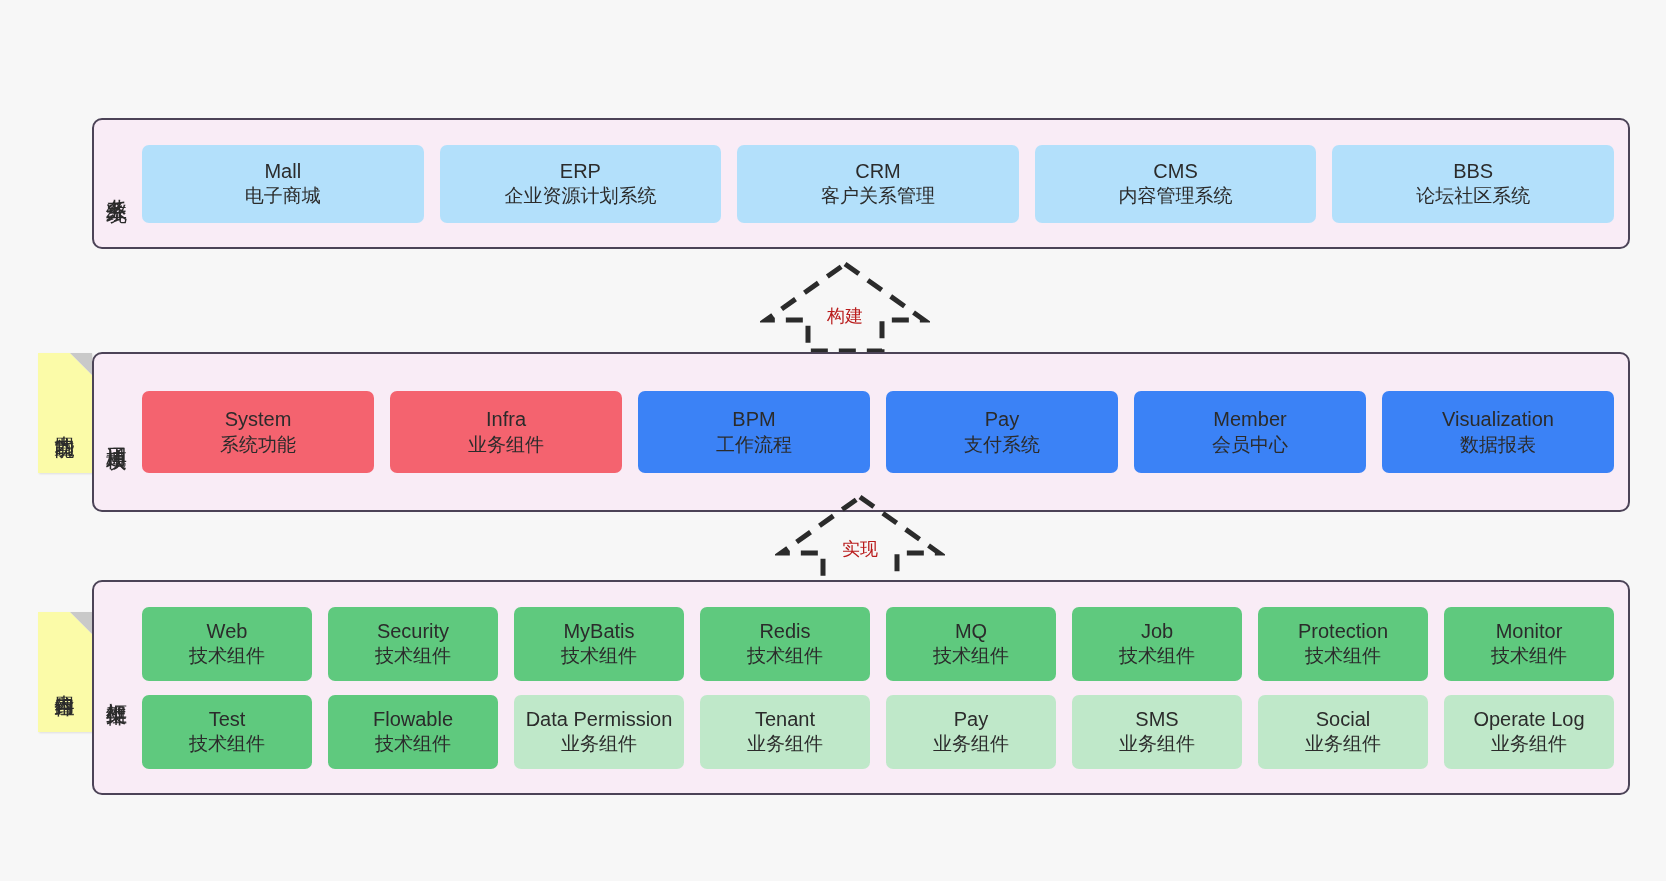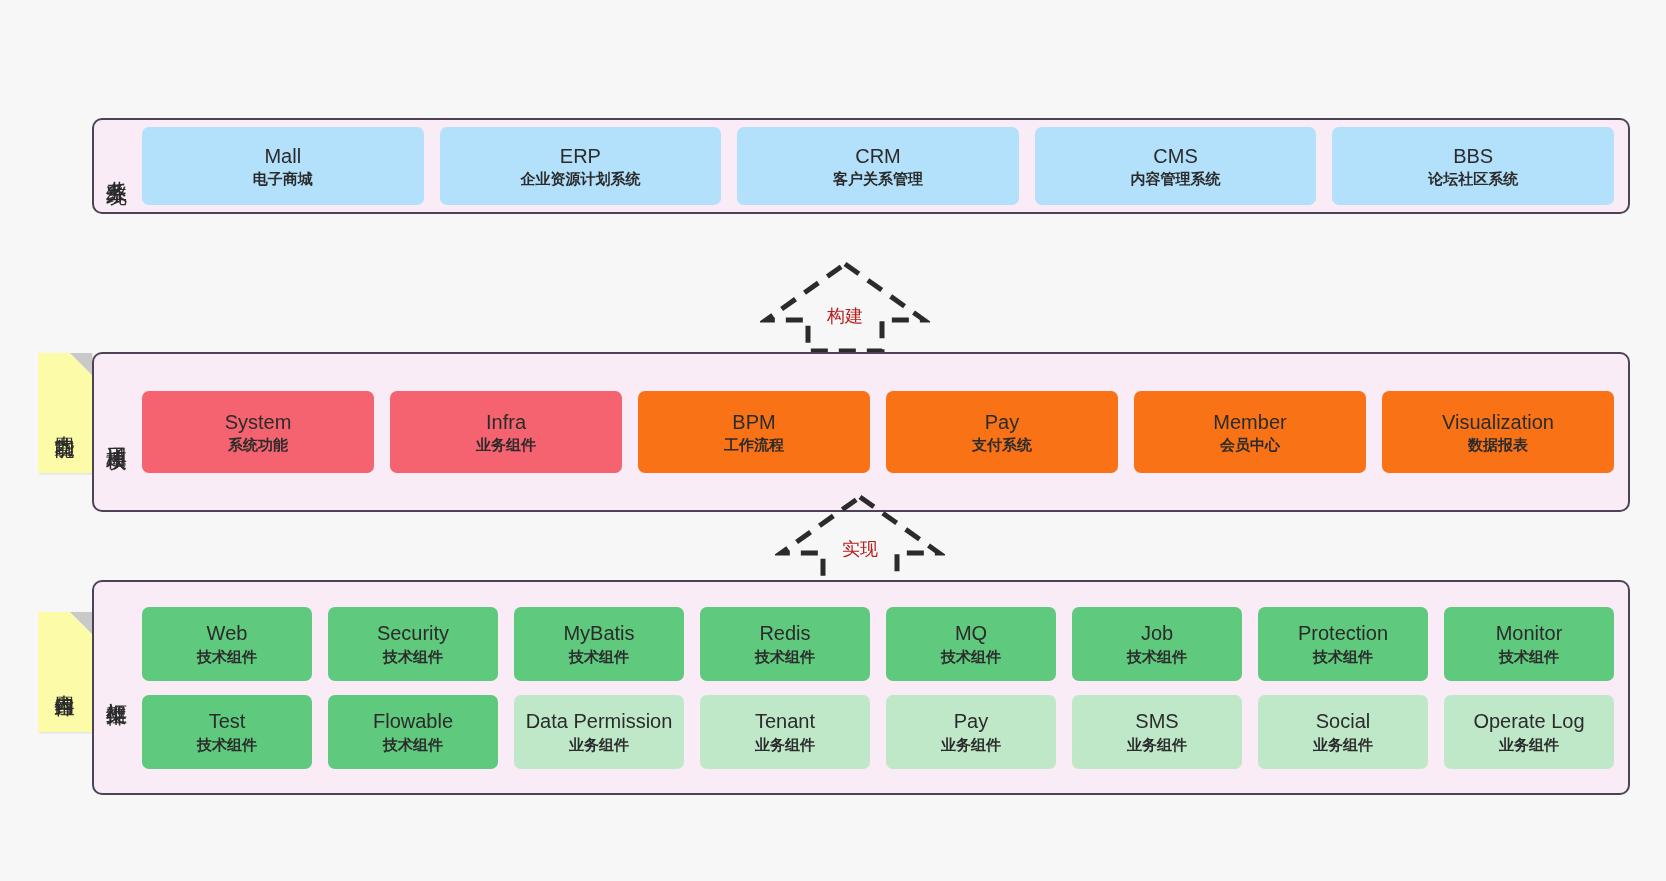--- a/index.html
+++ b/index.html
@@ -68,25 +68,25 @@
     flex-direction: column;
     align-items: center;
     justify-content: center;
     text-align: center;
     color: #2b2b2b;
     line-height: 1.28;
     padding: 6px 4px;
     user-select: none;
   }
   .box .en { font-size: 20px; }
-  .box .cn { font-size: 15px; font-weight: bold; }
+  .box .cn { font-size: 19px; }
 
   .box.blue   { background: #b3e0fb; height: 78px; }
   .box.red    { background: #f4636f; height: 82px; }
-  .box.pink   { background: #f97316; height: 82px; }
+  .box.pink   { background: #3b82f6; height: 82px; }
   .box.green  { background: #5fc97e; height: 74px; }
   .box.lgreen { background: #bfe8c9; height: 74px; align-items: center; }
 
   
   .note {
     position: absolute;
     width: 54px;
     background: #fbfba8;
     display: flex;
     align-items: center;
@@ -133,21 +133,21 @@
     font-size: 18px;
     color: #b91c1c;
     user-select: none;
   }
 </style>
 </head>
 <body>
 
 <div id="canvas">
 
-  <div class="layer" id="layer-business" style="left:92px; top:118px; width:1538px; height:96px;align-items:center;">
+  <div class="layer" id="layer-business" style="left:92px; top:118px; width:1538px; height:131px;align-items:center;">
     <div class="layer-title">业务系统</div>
     <div class="layer-body">
       <div class="box blue">
         <span class="en">Mall</span>
         <span class="cn">电子商城</span>
       </div>
       <div class="box blue">
         <span class="en">ERP</span>
         <span class="cn">企业资源计划系统</span>
       </div>

